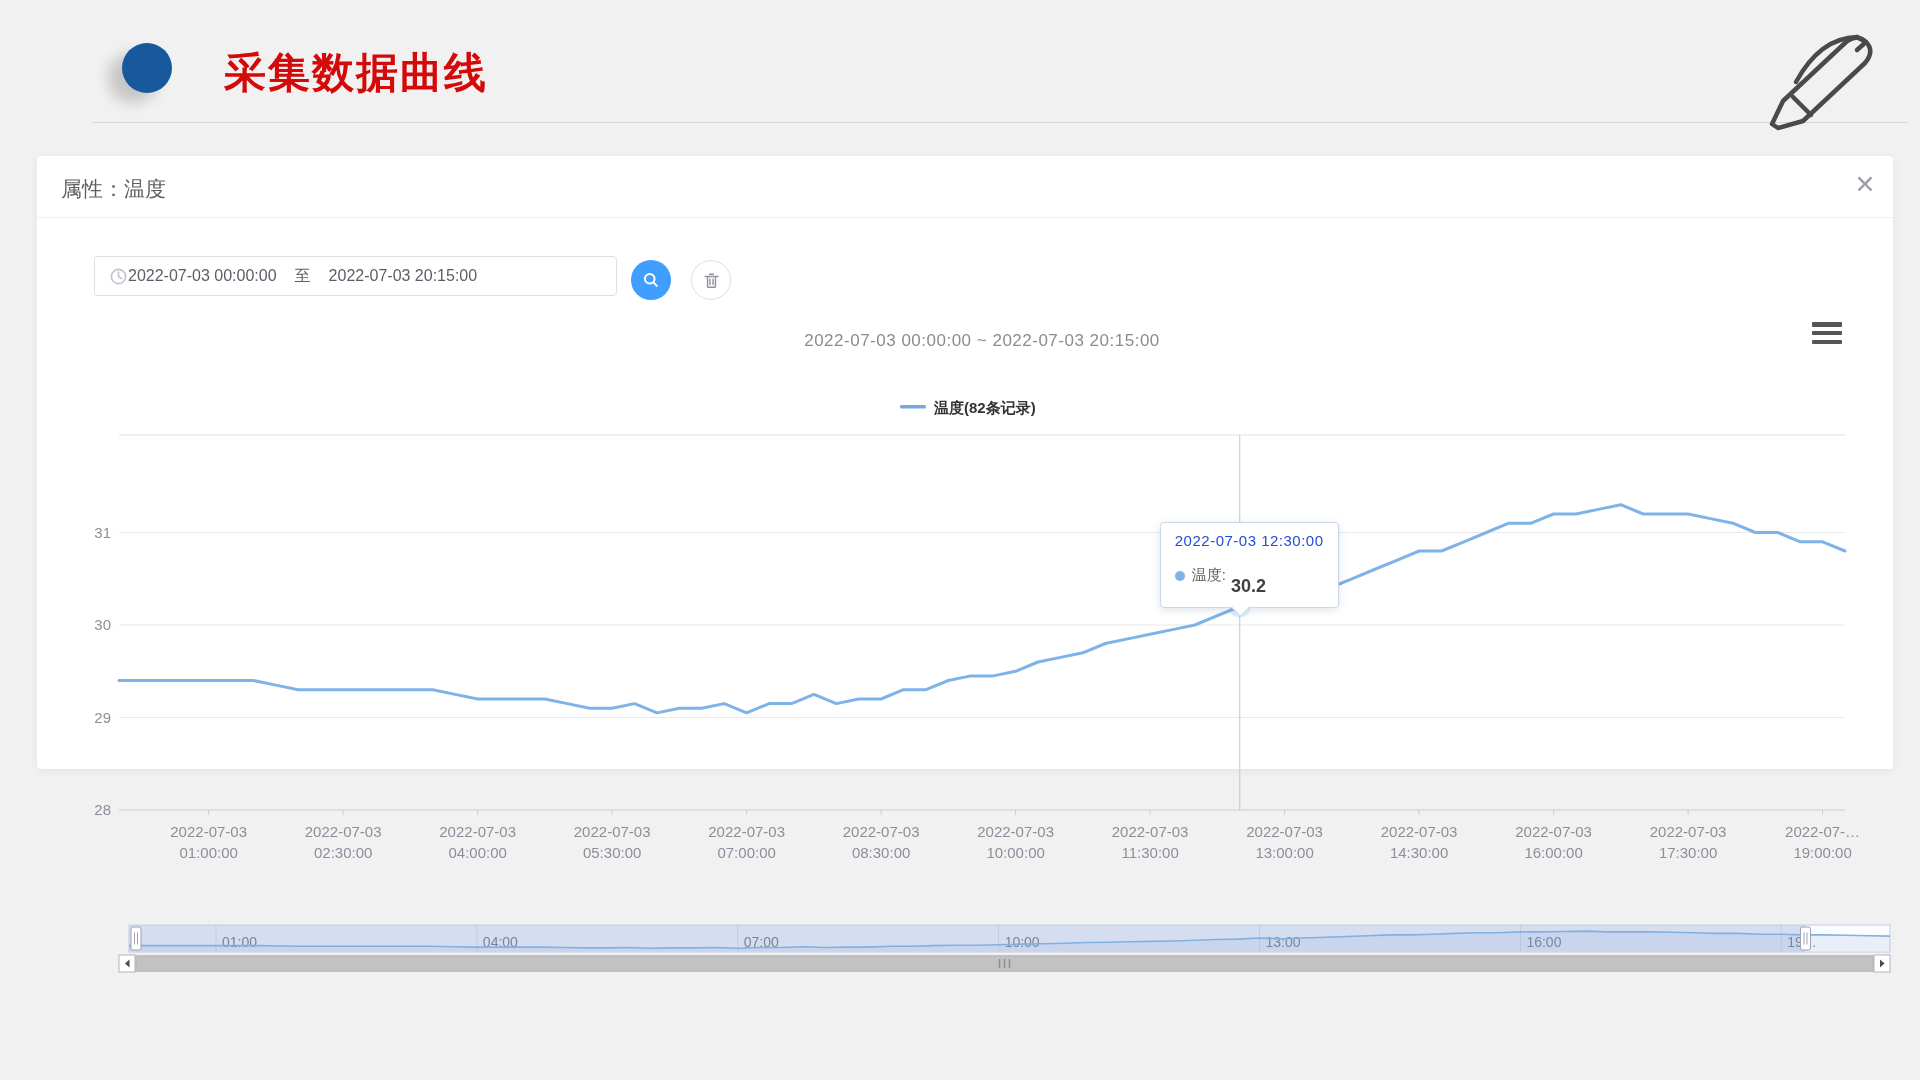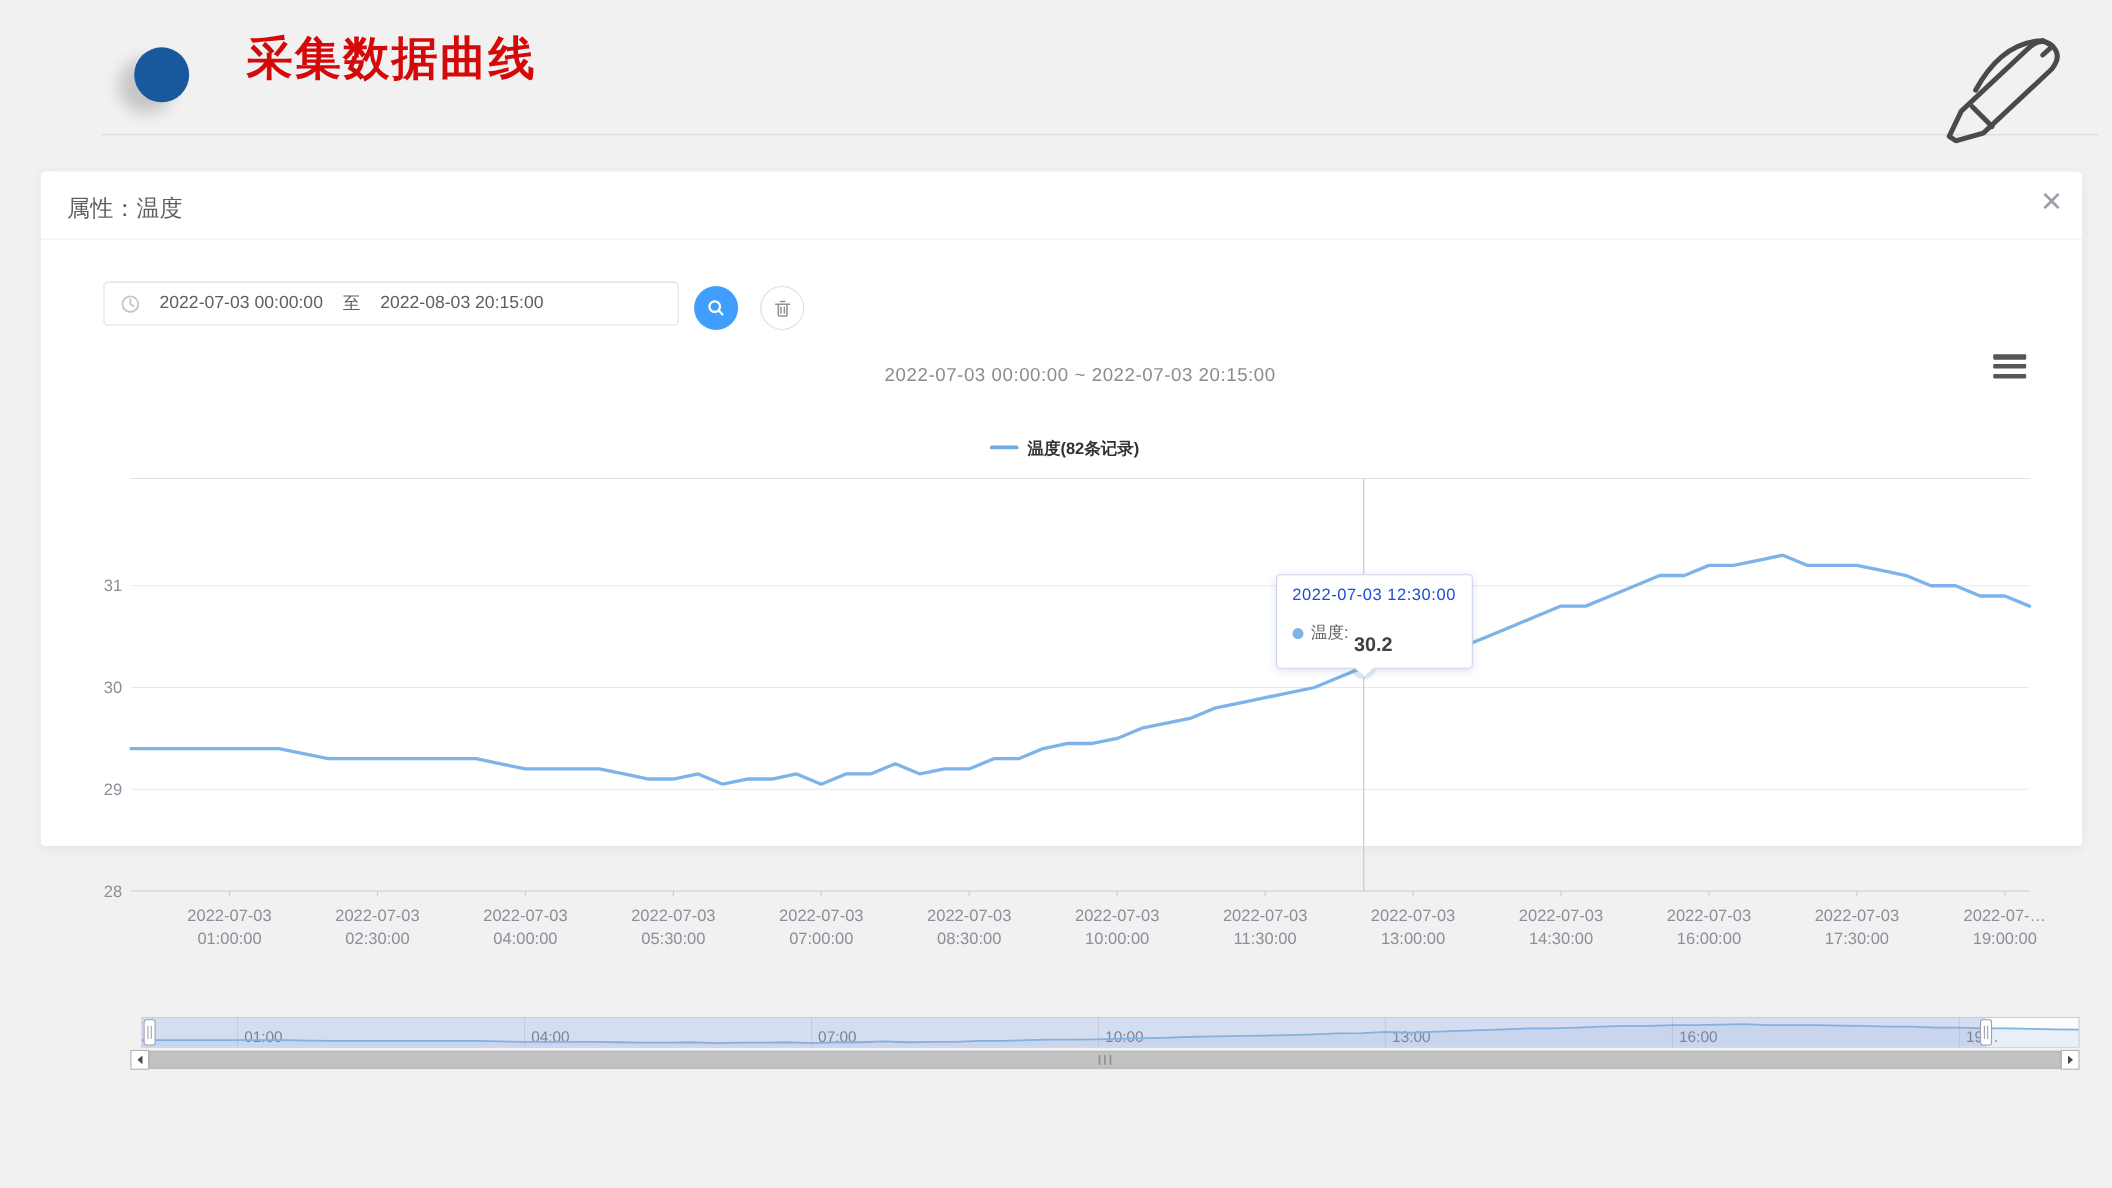--- a/index.html
+++ b/index.html
@@ -8,21 +8,21 @@
     background:#f1f1f2;
     font-family:"Liberation Sans","DejaVu Sans",sans-serif;
     -webkit-font-smoothing:antialiased;
   }
   
   .slide-badge{
     position:absolute;left:122px;top:43px;width:50px;height:50px;border-radius:50%;
     background:#17599c;box-shadow:-14px 10px 14px rgba(0,0,0,.18);
   }
   .slide-title{
-    position:absolute;left:224px;top:28px;font-size:42px;font-weight:900;
+    position:absolute;left:224px;top:48px;font-size:42px;font-weight:900;
     color:#d40a0a;letter-spacing:2px;line-height:1.2;
   }
   .slide-divider{position:absolute;left:92px;top:122px;width:1816px;height:1px;background:#d8d8d8;}
   .pen-icon{position:absolute;left:1762px;top:22px;width:130px;height:115px;}
   
   .panel{
     position:absolute;left:37px;top:156px;width:1856px;height:613px;background:#ffffff;
     border-radius:4px;box-shadow:0 2px 10px rgba(0,0,0,.06);
   }
   .panel-title{position:absolute;left:24px;top:19px;font-size:21px;color:#5f5f63;}
@@ -32,21 +32,21 @@
   }
   .panel-divider{position:absolute;left:0;top:61px;width:1856px;height:1px;background:#f0f1f3;}
   
   .range-input{
     position:absolute;left:57px;top:100px;width:523px;height:40px;border:1px solid #dcdfe6;
     border-radius:4px;background:#fff;display:flex;align-items:center;box-sizing:border-box;
     cursor:pointer;
   }
   .range-input .clock{margin-left:14px;flex:0 0 auto;display:flex;}
   .range-input .rv{font-size:16px;color:#5a5e66;white-space:nowrap;}
-  .range-input .start{margin-left:17px;}
+  .range-input .start{}
   .range-input .sep{margin:0 18px;font-size:16px;color:#5a5e66;}
   .round-btn{
     position:absolute;top:104px;width:40px;height:40px;border-radius:50%;box-sizing:border-box;
     display:flex;align-items:center;justify-content:center;cursor:pointer;padding:0;
   }
   .search-btn{left:594px;background:#409eff;border:none;}
   .delete-btn{left:654px;background:#fff;border:1px solid #dcdfe6;}
   
   .chart-svg{position:absolute;left:0;top:144px;width:1856px;height:690px;}
   .hamburger{
@@ -89,21 +89,21 @@
 
   <div class="range-input">
     <span class="clock">
       <svg width="19" height="19" viewBox="0 0 24 24" fill="none" stroke="#c0c4cc" stroke-width="2">
         <circle cx="12" cy="12" r="9"></circle>
           <path d="M12,6.5 L12,12 L15.8,14.5" stroke-linecap="round"></path>
       </svg>
     </span>
     <span class="rv start">2022-07-03 00:00:00</span>
     <span class="sep">至</span>
-    <span class="rv">2022-08-03 20:15:00</span>
+    <span class="rv">2022-07-03 20:15:00</span>
   </div>
   <button class="round-btn search-btn">
     <svg width="20" height="20" viewBox="0 0 24 24" fill="none" stroke="#ffffff" stroke-width="2.4">
       <circle cx="10.5" cy="10.5" r="5.8"></circle>
         <path d="M14.8,14.8 L19,19" stroke-linecap="round"></path>
     </svg>
   </button>
   <button class="round-btn delete-btn">
     <svg width="19" height="19" viewBox="0 0 24 24" fill="none" stroke="#8f939b" stroke-width="1.8">
       <path d="M4,7 L20,7 M9.5,4 L14.5,4 M7,7 L7,19.5 Q7,20.5 8,20.5 L16,20.5 Q17,20.5 17,19.5 L17,7 M10,10.5 L10,17 M14,10.5 L14,17" stroke-linecap="round"></path>

